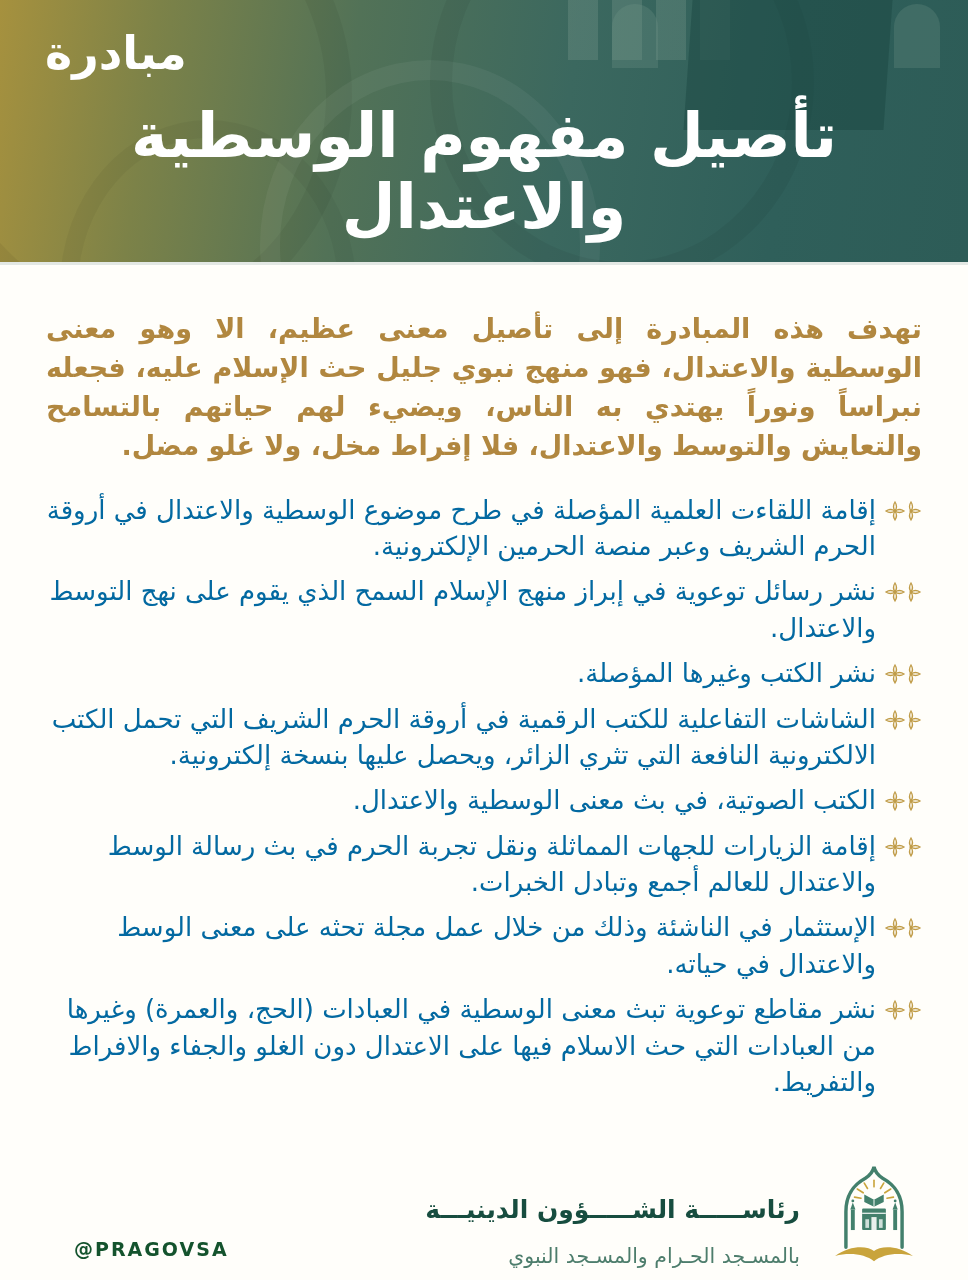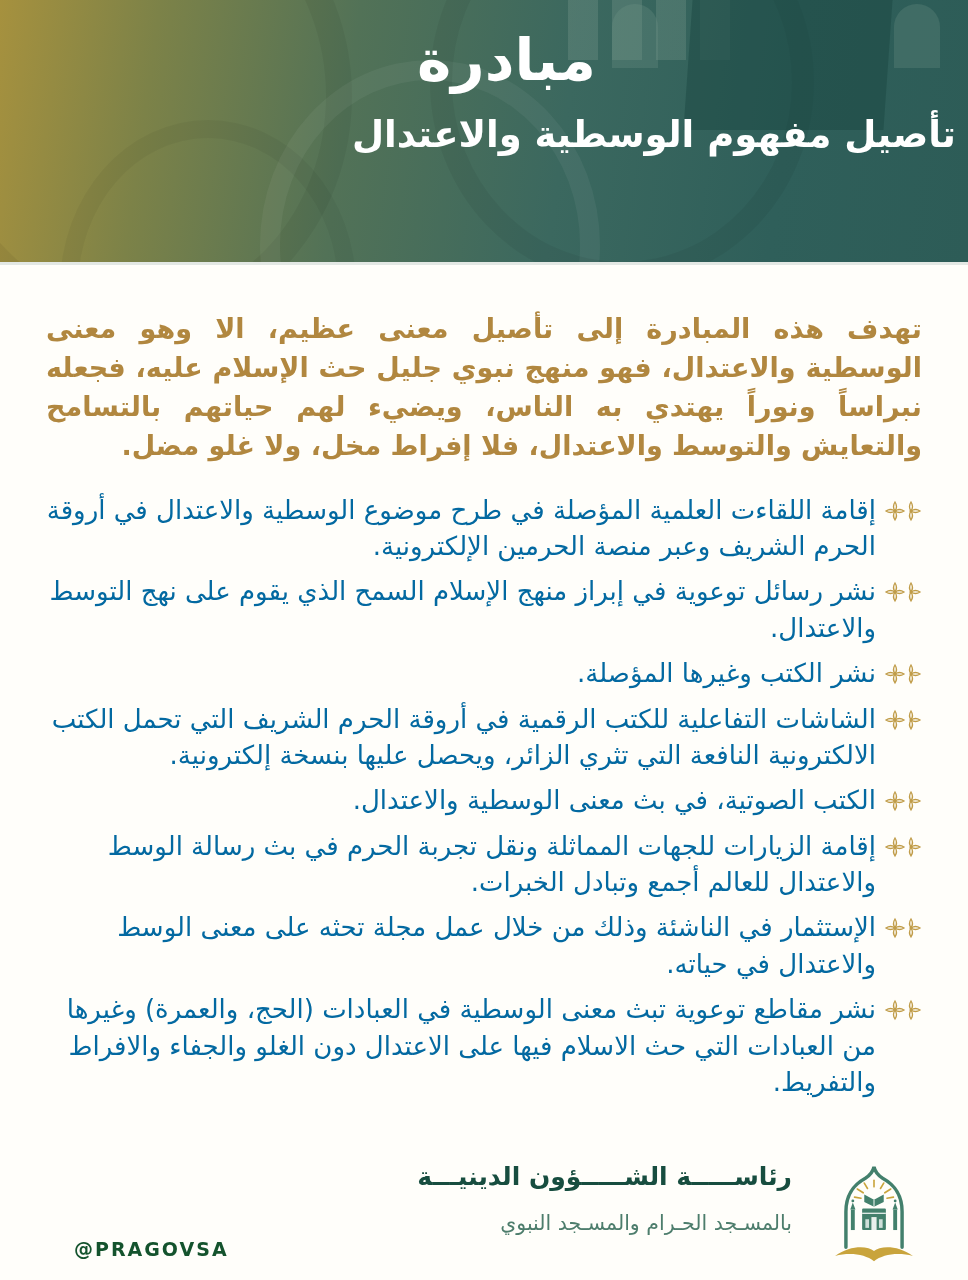--- a/index.html
+++ b/index.html
@@ -17,43 +17,43 @@
   .s1{width:380px;height:420px;left:-80px;top:-140px;border:26px solid rgba(0,0,0,.05);}
   .s2{width:300px;height:330px;left:260px;top:60px;border:20px solid rgba(255,255,255,.05);}
   .s3{width:260px;height:300px;left:60px;top:120px;border:18px solid rgba(0,0,0,.045);}
   .s4{width:340px;height:360px;left:430px;top:-120px;border:22px solid rgba(0,0,0,.05);}
   .mosque{position:absolute;right:0;top:0;width:400px;height:170px;opacity:.55;}
   .kaaba{position:absolute;right:80px;top:0;width:200px;height:130px;background:#17433e;transform:skewX(-4deg);opacity:.75;}
   .arch{position:absolute;top:4px;width:46px;height:64px;background:#9db6a5;opacity:.30;border-radius:24px 24px 0 0;}
   .a1{right:310px}.a4{right:28px}
   .arcade{position:absolute;right:230px;top:0;width:170px;height:60px;opacity:.35;
     background:repeating-linear-gradient(90deg,#a7bcae 0 30px,rgba(167,188,174,0) 30px 44px);}
-  .kicker{position:relative;text-align:center;color:#ffffff;font-size:58px;font-weight:bold;padding-top:26px;letter-spacing:1px;margin-left:45px;}
-  .callig{position:relative;margin:20px 12px 0;color:#ffffff;font-size:37px;font-weight:bold;line-height:1.15;direction:rtl;}
+  .kicker{position:relative;text-align:left;color:#ffffff;font-size:46px;font-weight:bold;padding-top:26px;letter-spacing:1px;margin-left:45px;}
+  .callig{position:relative;margin:20px 12px 0;text-align:center;color:#ffffff;font-size:62px;font-weight:bold;line-height:1.15;direction:rtl;}
   
   .intro{padding:44px 46px 0 46px;}
   .intro p{margin:0;direction:rtl;text-align:justify;color:#b1873f;font-weight:bold;font-size:27px;line-height:1.45;}
   
   .programs-heading{margin:24px 0 0;text-align:center;}
   .programs-heading .ht{
     position:relative;display:inline-block;color:#5a4930;font-size:36px;font-weight:bold;padding:0 8px;direction:rtl;
   }
   .programs-heading .ht::after{
     content:"";position:absolute;left:-6px;right:-6px;bottom:-3px;height:20px;background:#d9d9d9;z-index:-1;
   }
   ul.programs{list-style:none;margin:26px 0 0;padding:0 46px 0 42px;direction:rtl;}
   ul.programs li{
     position:relative;padding-right:46px;margin-bottom:9px;
     color:#0369a1;font-size:26px;line-height:1.4;text-align:right;
   }
   .orn{position:absolute;right:0;top:5px;width:38px;height:26px;}
   
   footer{position:absolute;left:0;right:0;bottom:0;height:130px;}
   .handle{position:absolute;left:74px;bottom:20px;color:#14532d;font-size:19px;letter-spacing:2px;font-weight:bold;}
-  .org{position:absolute;right:40px;bottom:10px;display:flex;align-items:flex-start;gap:28px;direction:rtl;}
+  .org{position:absolute;right:40px;bottom:10px;display:flex;align-items:flex-end;gap:20px;direction:rtl;}
   .org-logo{flex:0 0 auto;}
   .org-text{text-align:right;direction:rtl;}
   .org-line1{color:#174d3f;font-weight:bold;font-size:25px;line-height:1.2;}
   .org-line2{color:#4d7d6c;font-size:20.5px;line-height:1.3;margin-top:18px;}
 </style>
 </head>
 <body>
 
 <div class="page">
 

